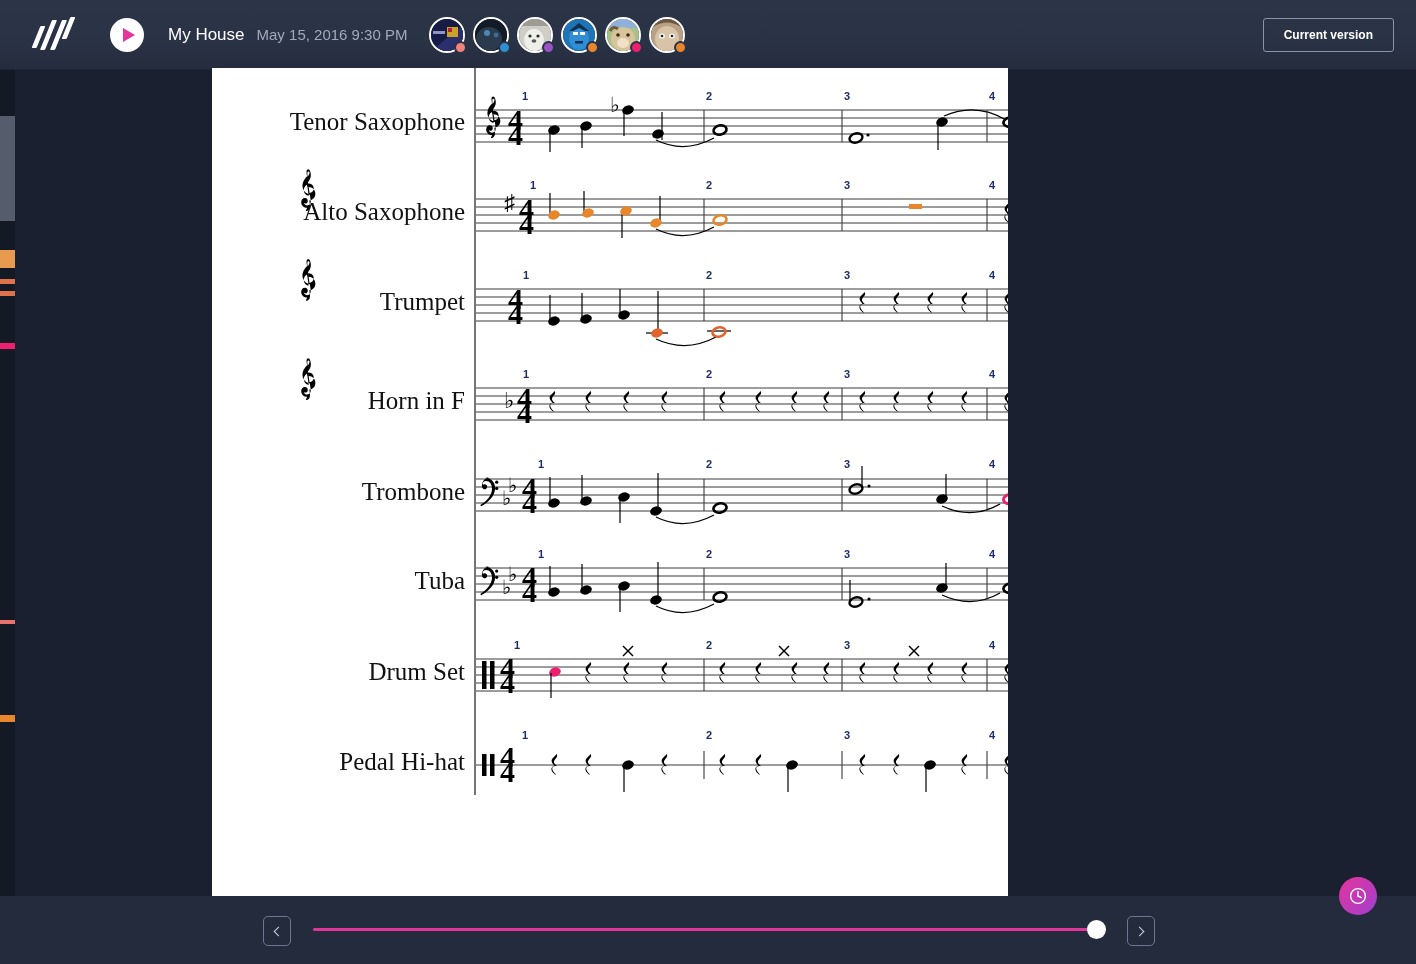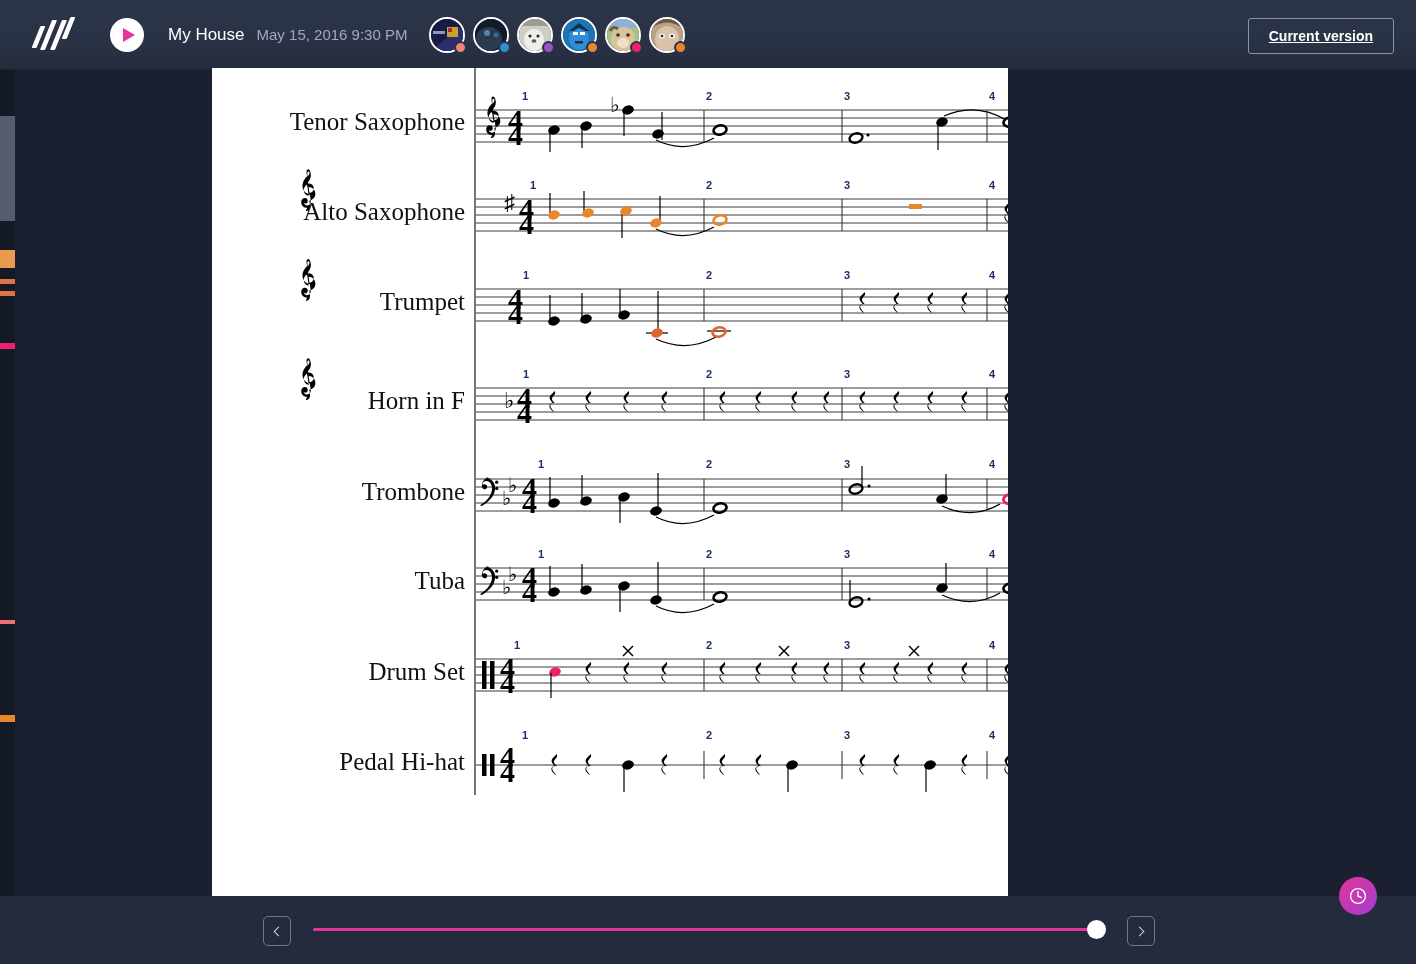--- a/index.html
+++ b/index.html
@@ -48,23 +48,22 @@
     overflow: hidden; position: relative;
   }
   .avatar .img { position: absolute; inset: 0; }
   .dot {
     position: absolute; right: -2px; bottom: -1px; width: 13px; height: 13px;
     border-radius: 50%; border: 2px solid #2a3245;
   }
   .current-version {
     position: absolute; right: 22px; top: 18px;
     padding: 9px 20px; border: 1px solid #8b93a7; border-radius: 3px;
-    color: #fff; font-size: 14px; font-weight: bold; background: transparent; cursor: pointer;
+    color: #fff; font-size: 12px; font-weight: bold; background: transparent; cursor: pointer;
     white-space: nowrap;
-    text-decoration: underline;
   }
 
   
   .edge-strip { position: absolute; left: 0; top: 70px; width: 15px; height: 830px; background: #141926; }
   .edge-strip .seg { position: absolute; left: 0; width: 15px; }
 
   
   .sheet {
     position: absolute; left: 212px; top: 68px; width: 796px; height: 828px;
     background: #ffffff;

